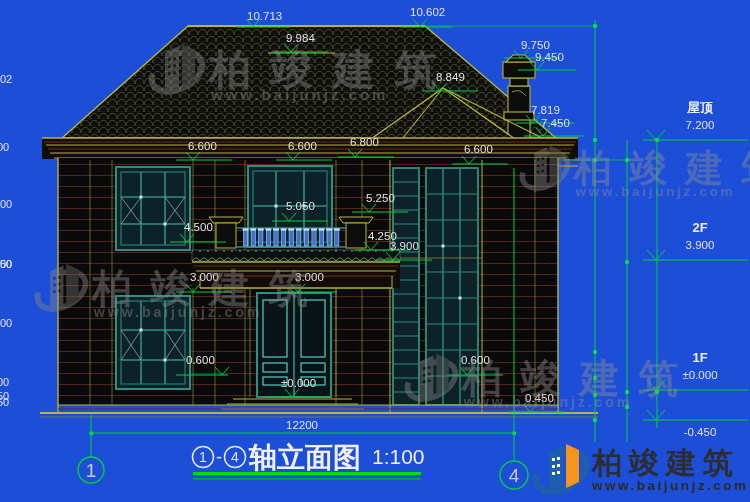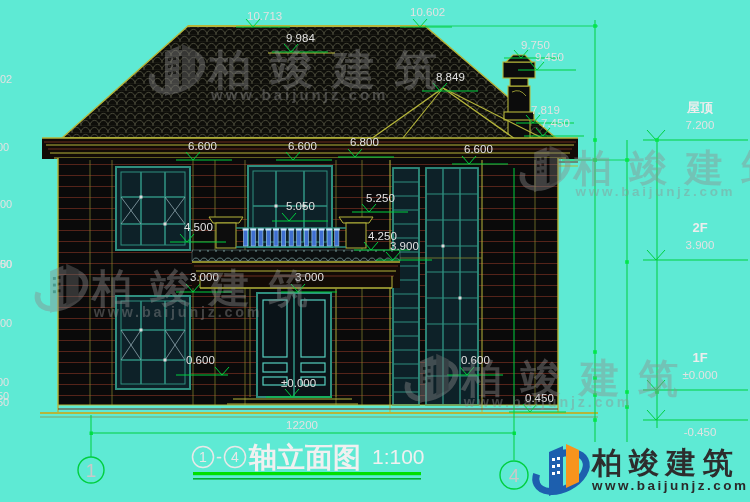--- a/index.html
+++ b/index.html
@@ -1,16 +1,16 @@
 <!DOCTYPE html>
 <html><head>
 <meta charset="utf-8">
 <style>
   html,body{margin:0;padding:0;background:#000;}
-  #stage{position:relative;width:750px;height:502px;background:#5eead4;overflow:hidden;
+  #stage{position:relative;width:750px;height:502px;background:#1d4ed8;overflow:hidden;
          font-family:"Liberation Sans","DejaVu Sans",sans-serif;}
   svg{position:absolute;left:0;top:0;}
   text{font-family:"Liberation Sans","DejaVu Sans",sans-serif;}
   .dimtxt{fill:#e2e2e2;font-size:11.5px;}
   .chaintxt{fill:#e2e2e2;font-size:11px;}
   .lvl-label{fill:#ededed;font-size:13px;font-weight:bold;}
   .wm-brand{fill:#8f8f8f;font-size:42px;font-weight:bold;letter-spacing:20px;}
   .wm-url{fill:#8f8f8f;font-size:15px;font-weight:bold;letter-spacing:3px;}
 </style>
 </head>

